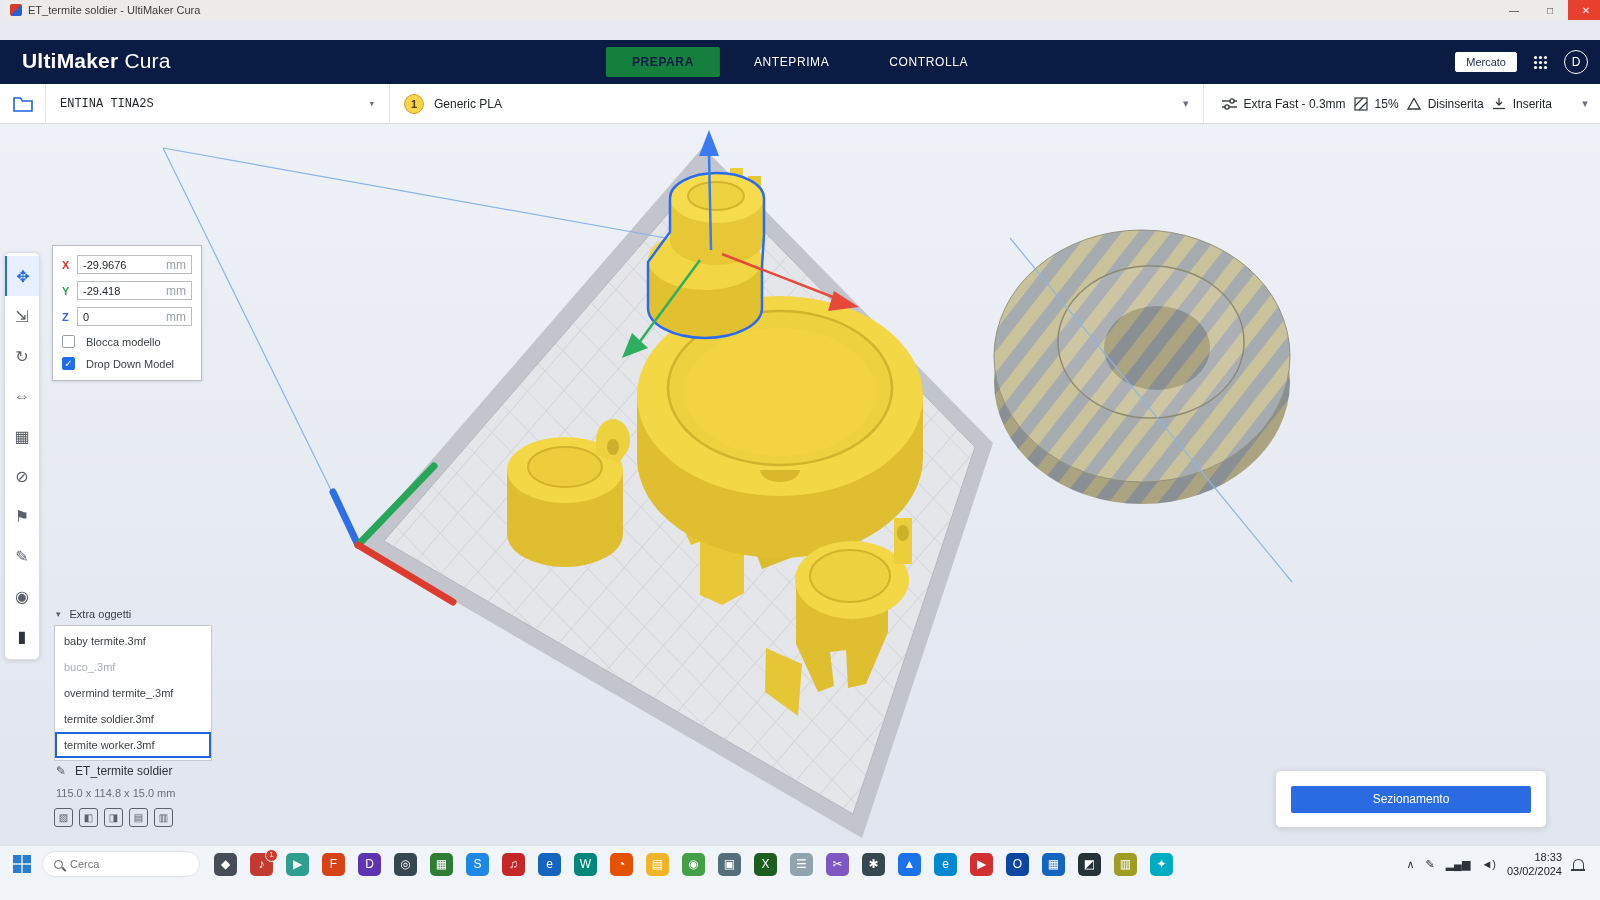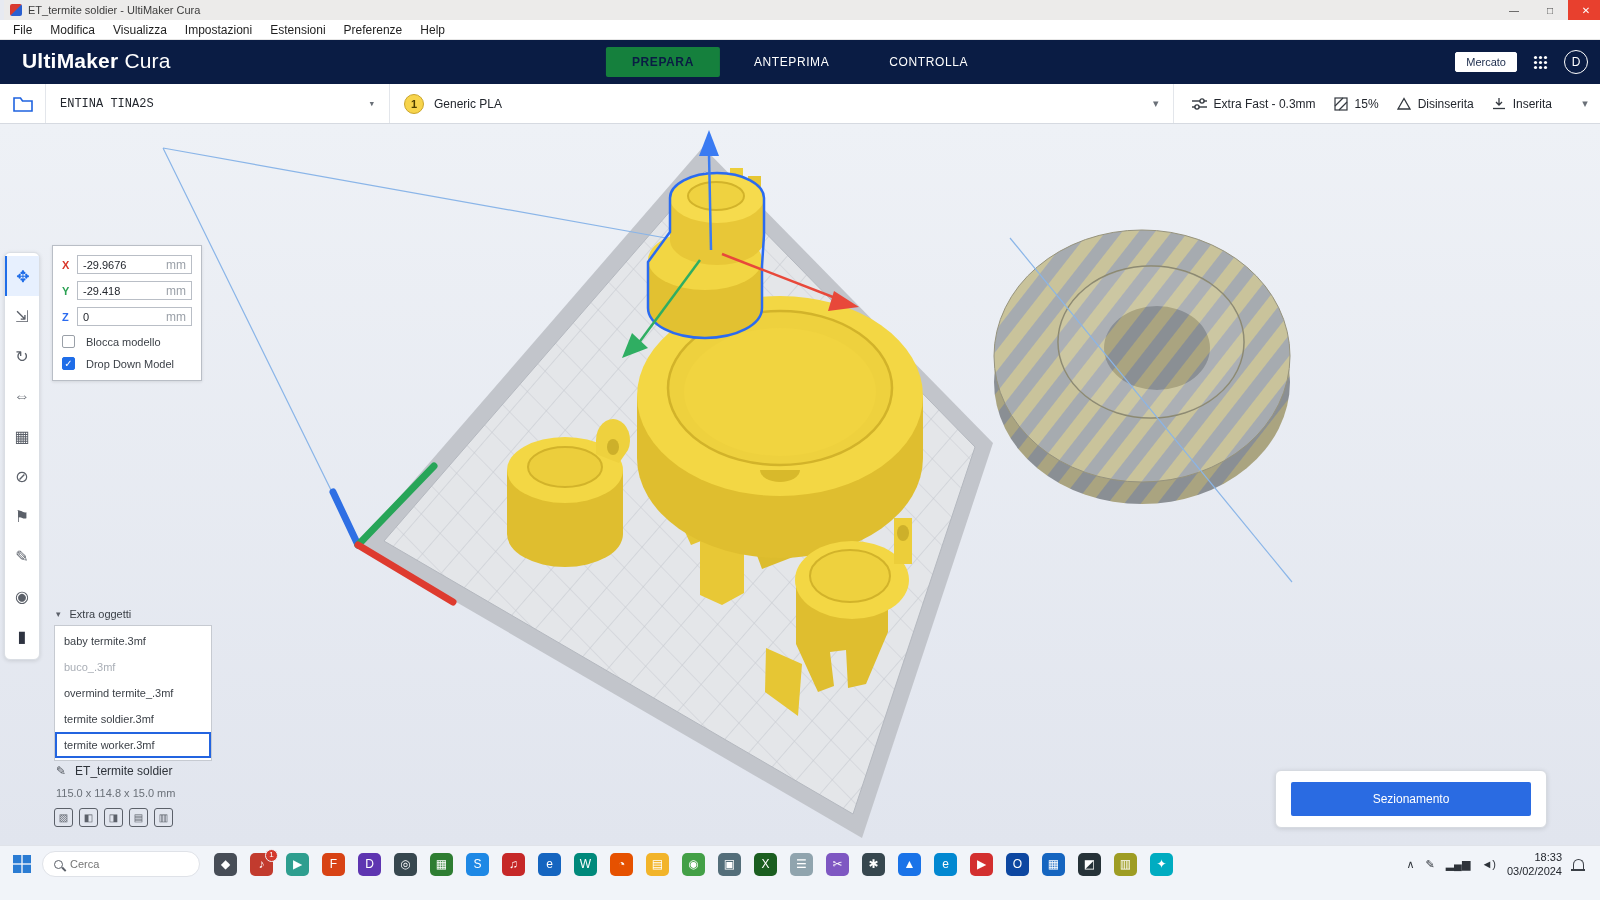--- a/index.html
+++ b/index.html
@@ -42,21 +42,21 @@
     border-bottom:1px solid #d6dae1; display:flex; align-items:stretch; }
   .cfg-folder { width:46px; border:none; border-right:1px solid #e3e6eb; background:#fff;
     display:flex; align-items:center; justify-content:center; cursor:pointer; }
   .cfg-printer { width:344px; border-right:1px solid #e3e6eb; display:flex; align-items:center;
     padding:0 14px; font-size:12px; color:#23272e; cursor:pointer;font-family:Liberation Mono, monospace; }
   .cfg-material { flex:1; border-right:1px solid #e3e6eb; display:flex; align-items:center;
     padding:0 14px; font-size:12px; color:#23272e; gap:10px; cursor:pointer; }
   .ext-circle { width:20px; height:20px; border-radius:50%; background:#f7d44c; border:1px solid #caa52c;
     color:#4c3d00; font-size:11px; font-weight:bold; display:flex; align-items:center; justify-content:center; }
   .caret { margin-left:auto; color:#6a7078; font-size:11px; }
-  .cfg-settings { display:flex; align-items:center; gap:18px; padding:0 18px; font-size:12px; color:#23272e; cursor:pointer; }
+  .cfg-settings { display:flex; align-items:center; gap:8px; padding:0 18px; font-size:12px; color:#23272e; cursor:pointer; }
   .cfg-item { display:flex; align-items:center; gap:7px; }
   .cfg-caret { width:30px; display:flex; align-items:center; justify-content:center; color:#6a7078; font-size:11px; }
 
   
   .viewport { position:absolute; top:124px; left:0; width:1600px; height:721px;
     background:linear-gradient(#eef1f6,#e1e5ee); overflow:hidden; }
   .scene { position:absolute; inset:0; }
 
   
   .toolcol { position:absolute; left:4px; top:128px; width:36px; background:#fff; border:1px solid #dadee4;
@@ -95,21 +95,21 @@
   .modelname .pencil { font-size:12px; color:#4a4f57; cursor:pointer; }
   .modeldims { position:absolute; left:56px; top:663px; font-size:11px; color:#6a7078; }
   .viewicons { position:absolute; left:54px; top:684px; display:flex; gap:6px; }
   .vicon { width:19px; height:19px; border:1px solid #5b6069; border-radius:3px; background:transparent;
     font-size:10px; color:#5b6069; display:flex; align-items:center; justify-content:center; cursor:pointer; }
 
   
   .slicepanel { position:absolute; left:1275px; top:646px; width:272px; height:58px; background:#fff;
     border:1px solid #d6dae0; border-radius:6px; box-shadow:0 1px 5px rgba(0,0,0,.12);
     display:flex; align-items:center; justify-content:center; }
-  .slicebtn { width:240px; height:34px; border:none; border-radius:2px; background:#2a6be2; color:#fff;
+  .slicebtn { width:240px; height:27px; border:none; border-radius:2px; background:#2a6be2; color:#fff;
     font-size:12px; cursor:pointer; font-family:inherit; }
 
   
   .taskbar { position:absolute; top:845px; left:0; width:100%; height:55px; background:#f1f4f9;
     border-top:1px solid #e0e3e9; }
   .tb-row { display:flex; align-items:center; height:36px; padding:0 8px; }
   .start { width:28px; height:28px; border:none; background:transparent; display:flex; align-items:center;
     justify-content:center; cursor:pointer; }
   .searchbox { width:158px; height:26px; background:#fff; border:1px solid #dfe2e8; border-radius:13px;
     display:flex; align-items:center; gap:7px; padding:0 11px; margin-left:6px; }
@@ -140,36 +140,20 @@
   <div class="titlebar">
     <span class="app-ico"></span>
     <span>ET_termite soldier - UltiMaker Cura</span>
     <div class="win-controls">
       <button class="wc">—</button>
       <button class="wc">□</button>
       <button class="wc close">✕</button>
     </div>
   </div>
 
-  <div class="menubar">
-
-      <button class="menu-item">File</button>
-
-      <button class="menu-item">Modifica</button>
-
-      <button class="menu-item">Visualizza</button>
-
-      <button class="menu-item">Impostazioni</button>
-
-      <button class="menu-item">Estensioni</button>
-
-      <button class="menu-item">Preferenze</button>
-
-      <button class="menu-item">Help</button>
-    </div>
 
   <div class="header">
     <div class="brand">
       <span class="b1">UltiMaker</span><span class="b2"> Cura</span>
     </div>
     <div class="stage-tabs">
 
         <button class="stage-tab active">PREPARA</button>
 
         <button class="stage-tab">ANTEPRIMA</button>

